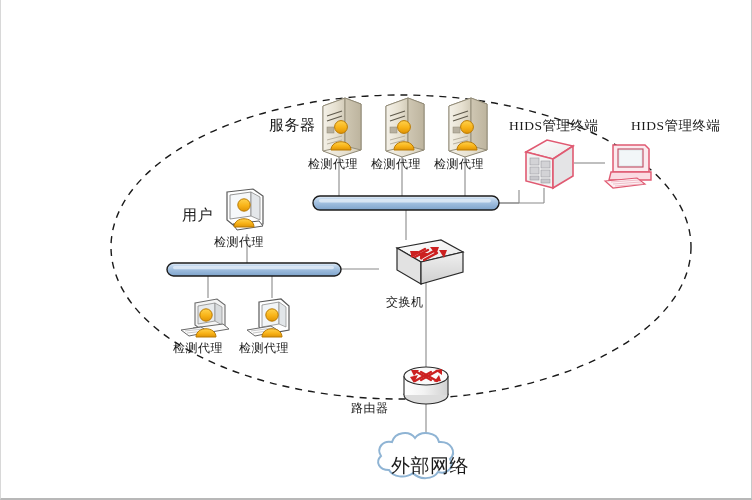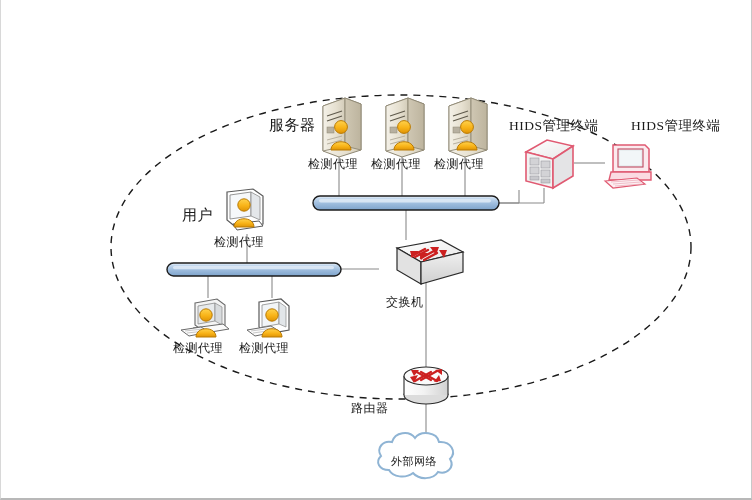--- a/index.html
+++ b/index.html
@@ -32,21 +32,21 @@
     position: absolute;
     font-family: "Liberation Serif", "DejaVu Serif", serif;
     color: #1a1a1a;
     white-space: nowrap;
     line-height: 1;
     letter-spacing: 0.5px;
   }
   .lbl-big   { font-size: 15px; }
   .lbl-mid   { font-size: 13.5px; }
   .lbl-agent { font-size: 12px; }
-  .lbl-cloud { font-size: 11px; }
+  .lbl-cloud { font-size: 19px; }
 </style>
 </head>
 <body>
 
 <div id="canvas">
 
   <svg id="svg-layer" viewBox="0 0 752 500" xmlns="http://www.w3.org/2000/svg">
     <defs>
       <linearGradient id="busGrad" x1="0" y1="0" x2="0" y2="1">
         <stop offset="0%" stop-color="#eef4fa"></stop>

